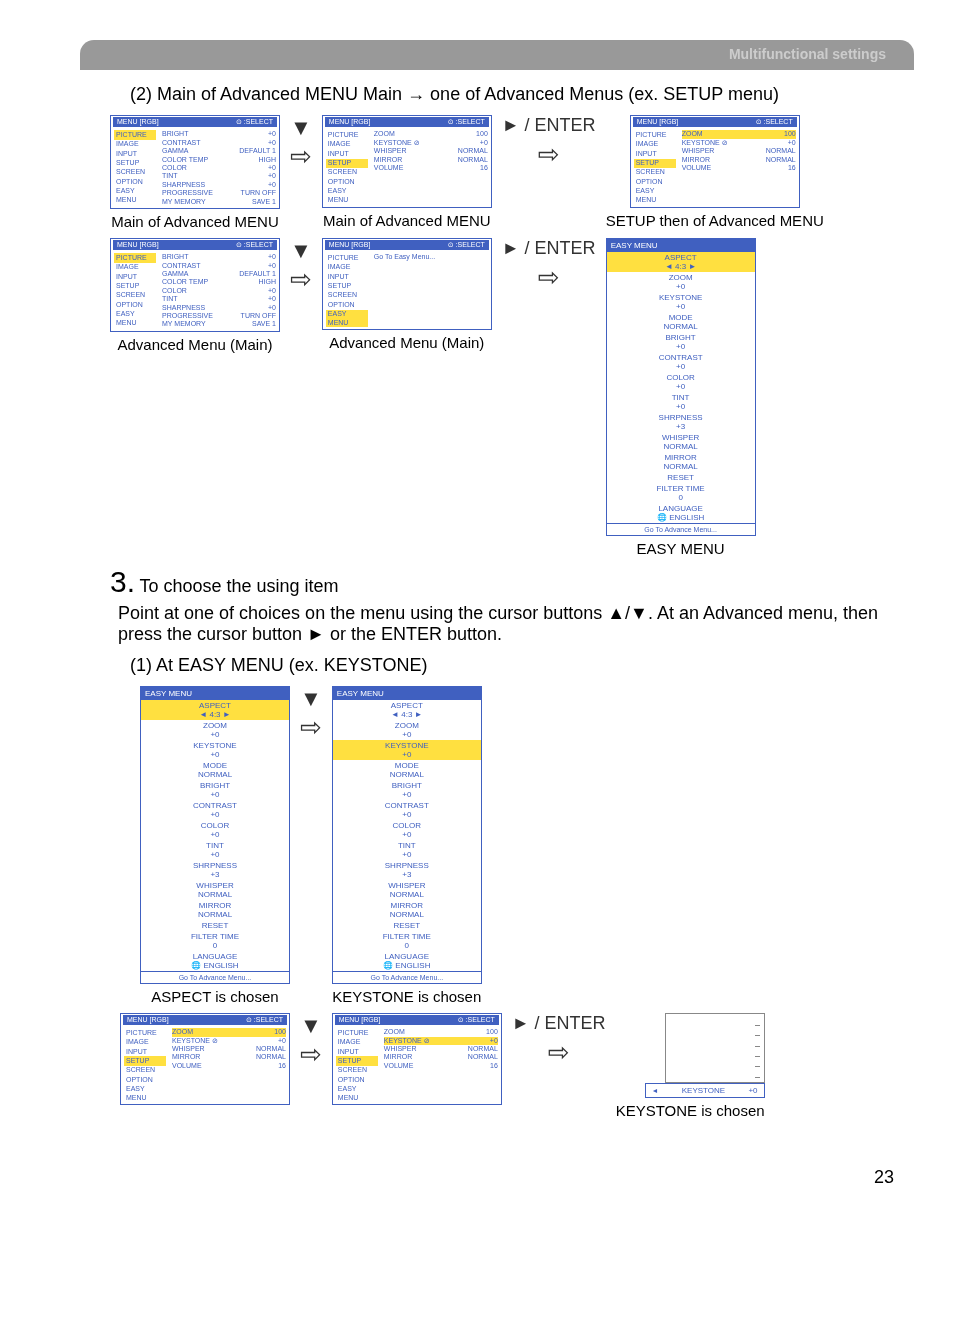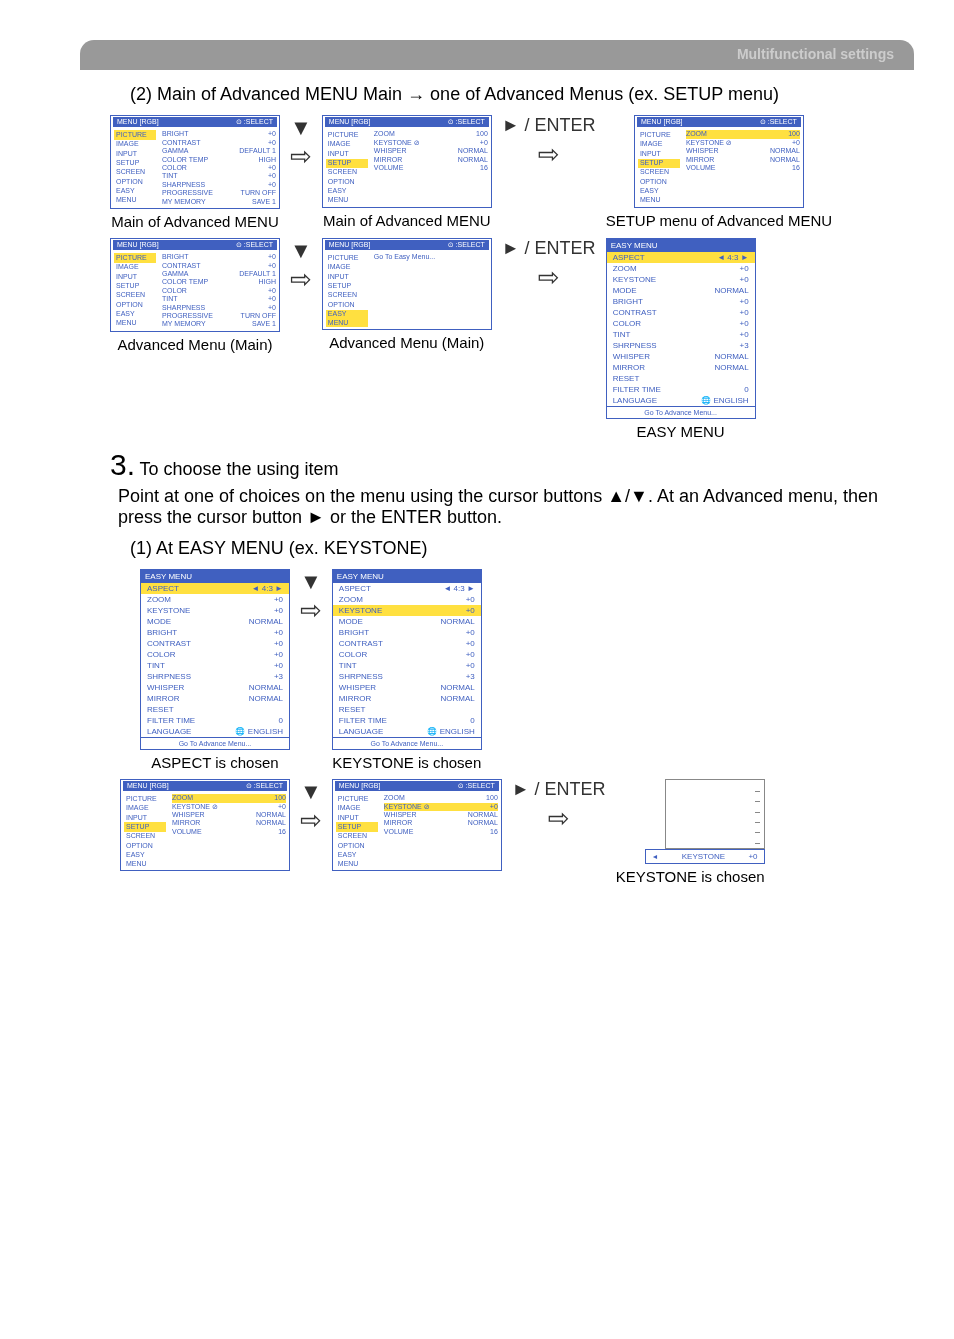--- a/index.html
+++ b/index.html
@@ -16,21 +16,21 @@
   }
   .gray-bar {
     background: #999;
     height: 30px;
     margin: 40px 40px 0 80px;
     border-radius: 14px 14px 0 0;
     position: relative;
   }
   .gray-bar-text {
     position: absolute;
-    right: 20px;
+    right: 28px;
     top: 6px;
     color: #ccc;
     font-weight: bold;
     font-size: 14px;
   }
   .content {
     padding: 4px 60px 30px 110px;
   }
   .section-title {
     font-size: 18px;
@@ -124,20 +124,21 @@
     background: #4060c0;
     color: #fff;
     padding: 2px 4px;
     font-size: 8px;
   }
   .easy-row {
     display: flex;
     justify-content: space-between;
     padding: 1px 6px;
     align-items: center;
+    flex-direction: column;
   }
   .easy-row.hl {
     background: #ffe040;
   }
   .easy-footer {
     text-align: center;
     border-top: 1px solid #4060c0;
     padding: 2px;
     font-size: 7px;
   }
@@ -342,21 +343,21 @@
                   <span>MIRROR</span>
                   <span>NORMAL</span>
                 </div>
                 <div class="menu-right-row ">
                   <span>VOLUME</span>
                   <span>16</span>
                 </div>
               </div>
             </div>
           </div>
-        <div class="caption">SETUP menu of Advanced MENU</div>
+        <div class="caption">SETUP then of Advanced MENU</div>
       </div>
     </div>
 
     <div class="row" style="align-items:flex-start;">
       <div class="menu-group">
         <div class="menu-box">
             <div class="menu-header">
               <span class="menu-header-left">MENU [RGB]</span>
               <span class="menu-header-right">⊙ :SELECT</span>
             </div>
@@ -751,13 +752,14 @@
         <div class="keystone-popup">
           <span class="triangle">◄</span>
           <span>KEYSTONE</span>
           <span>+0</span>
         </div>
         <div class="caption" style="font-size:15px;">KEYSTONE is chosen</div>
       </div>
     </div>
   </div>
 
+  <div class="page-num">23</div>
 </div>
 
 </body></html>

